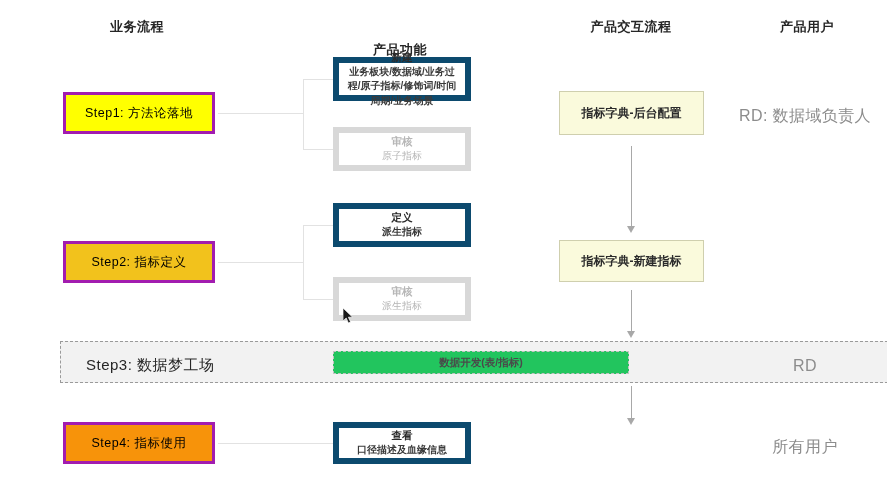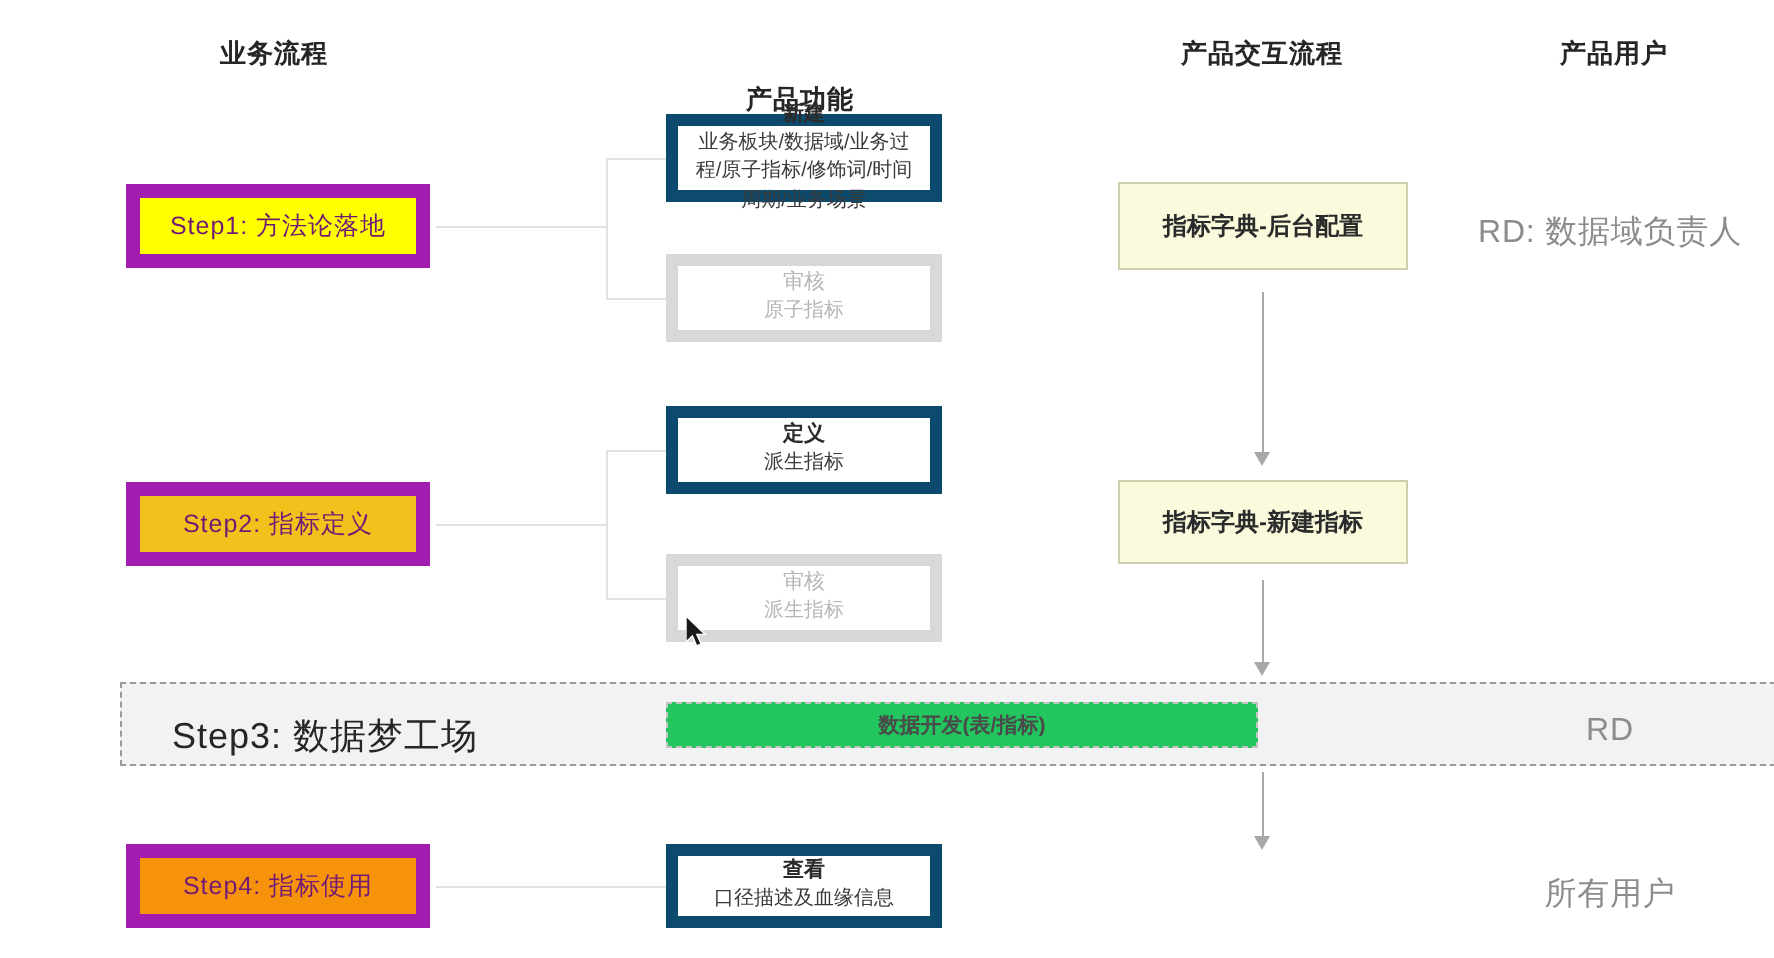--- a/index.html
+++ b/index.html
@@ -9,35 +9,35 @@
     overflow:hidden;position:relative;
   }
   #canvas{position:absolute;left:0;top:0;width:887px;height:479px;}
   .col-head{
     position:absolute;font-size:13px;font-weight:bold;color:#262626;
     text-align:center;white-space:nowrap;letter-spacing:.5px;
   }
   .step-box{
     position:absolute;box-sizing:border-box;
     display:flex;align-items:center;justify-content:center;
-    font-size:12.5px;color:#701a75;white-space:nowrap;
-    border:7px solid #a21caf;letter-spacing:.5px;
+    font-size:12.5px;color:#000000;white-space:nowrap;
+    border:3px solid #a21caf;letter-spacing:.5px;
   }
   .step1{background:#ffff00;}
   .step2{background:#f2c21c;}
   .step4{background:#f7930a;}
   .fn-box{
     position:absolute;box-sizing:border-box;background:#ffffff;
     border:6px solid #0c4a6e;
     display:flex;flex-direction:column;align-items:center;justify-content:center;
     text-align:center;line-height:1.45;
   }
   .fn-title{font-size:10.5px;font-weight:bold;color:#2b2b2b;}
-  .fn-sub{font-size:10px;color:#3a3a3a;}
-  .muted .fn-title,.muted .fn-sub{color:#b6b6b6;font-weight:normal;}
+  .fn-sub{font-size:10px;color:#3a3a3a;font-weight:bold;}
+  .muted .fn-title,.muted .fn-sub{color:#b6b6b6;font-weight:bold;}
   .muted .fn-sub{font-weight:normal;}
   .muted{border-color:#d8d8d8;}
   .fn-wide{
     position:absolute;box-sizing:border-box;background:#22c55e;
     border:1px dashed #c3c3c3;
     display:flex;align-items:center;justify-content:center;
     font-size:10.5px;font-weight:bold;color:#4a4a4a;
   }
   .ix-box{
     position:absolute;box-sizing:border-box;background:#fafadc;
@@ -47,21 +47,21 @@
   }
   .user-label{
     position:absolute;font-size:16px;color:#8c8c8c;white-space:nowrap;
     text-align:center;letter-spacing:.4px;
   }
   .band{
     position:absolute;box-sizing:border-box;
     background:#f2f2f2;border:1px dashed #9a9a9a;
   }
   .band-label{
-    position:absolute;font-size:18px;color:#262626;white-space:nowrap;
+    position:absolute;font-size:15px;color:#262626;white-space:nowrap;
     letter-spacing:.5px;
   }
   .hline{position:absolute;height:1px;background:#e2e2e2;}
   .vline{position:absolute;width:1px;background:#e2e2e2;}
   .arrow-stem{position:absolute;width:1px;background:#a8a8a8;}
   .arrow-head{
     position:absolute;width:0;height:0;
     border-left:4.5px solid transparent;border-right:4.5px solid transparent;
     border-top:7px solid #a8a8a8;
   }

